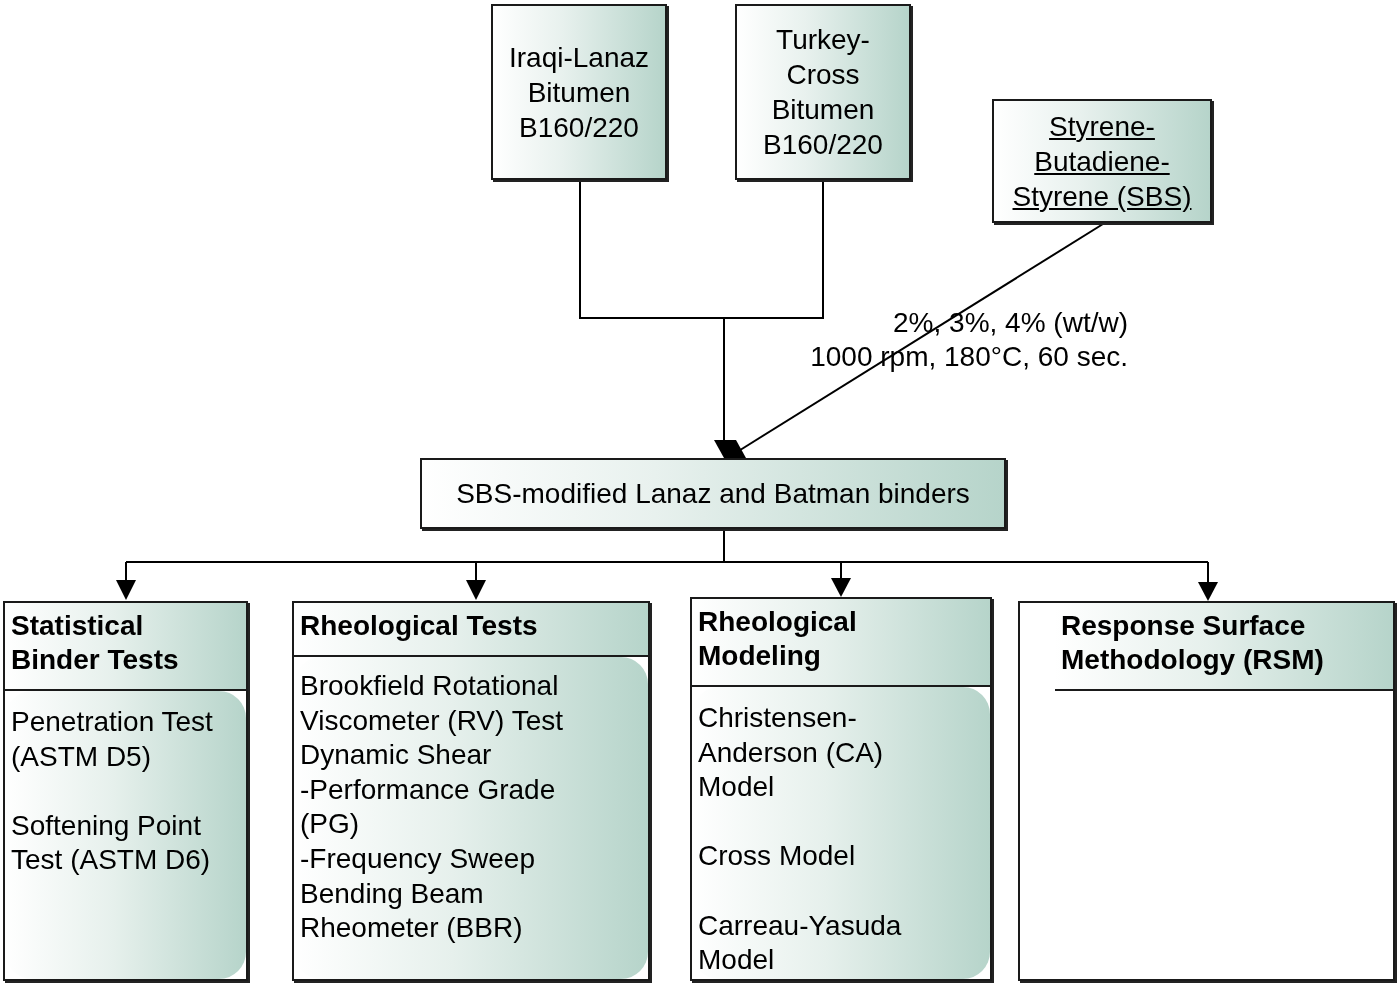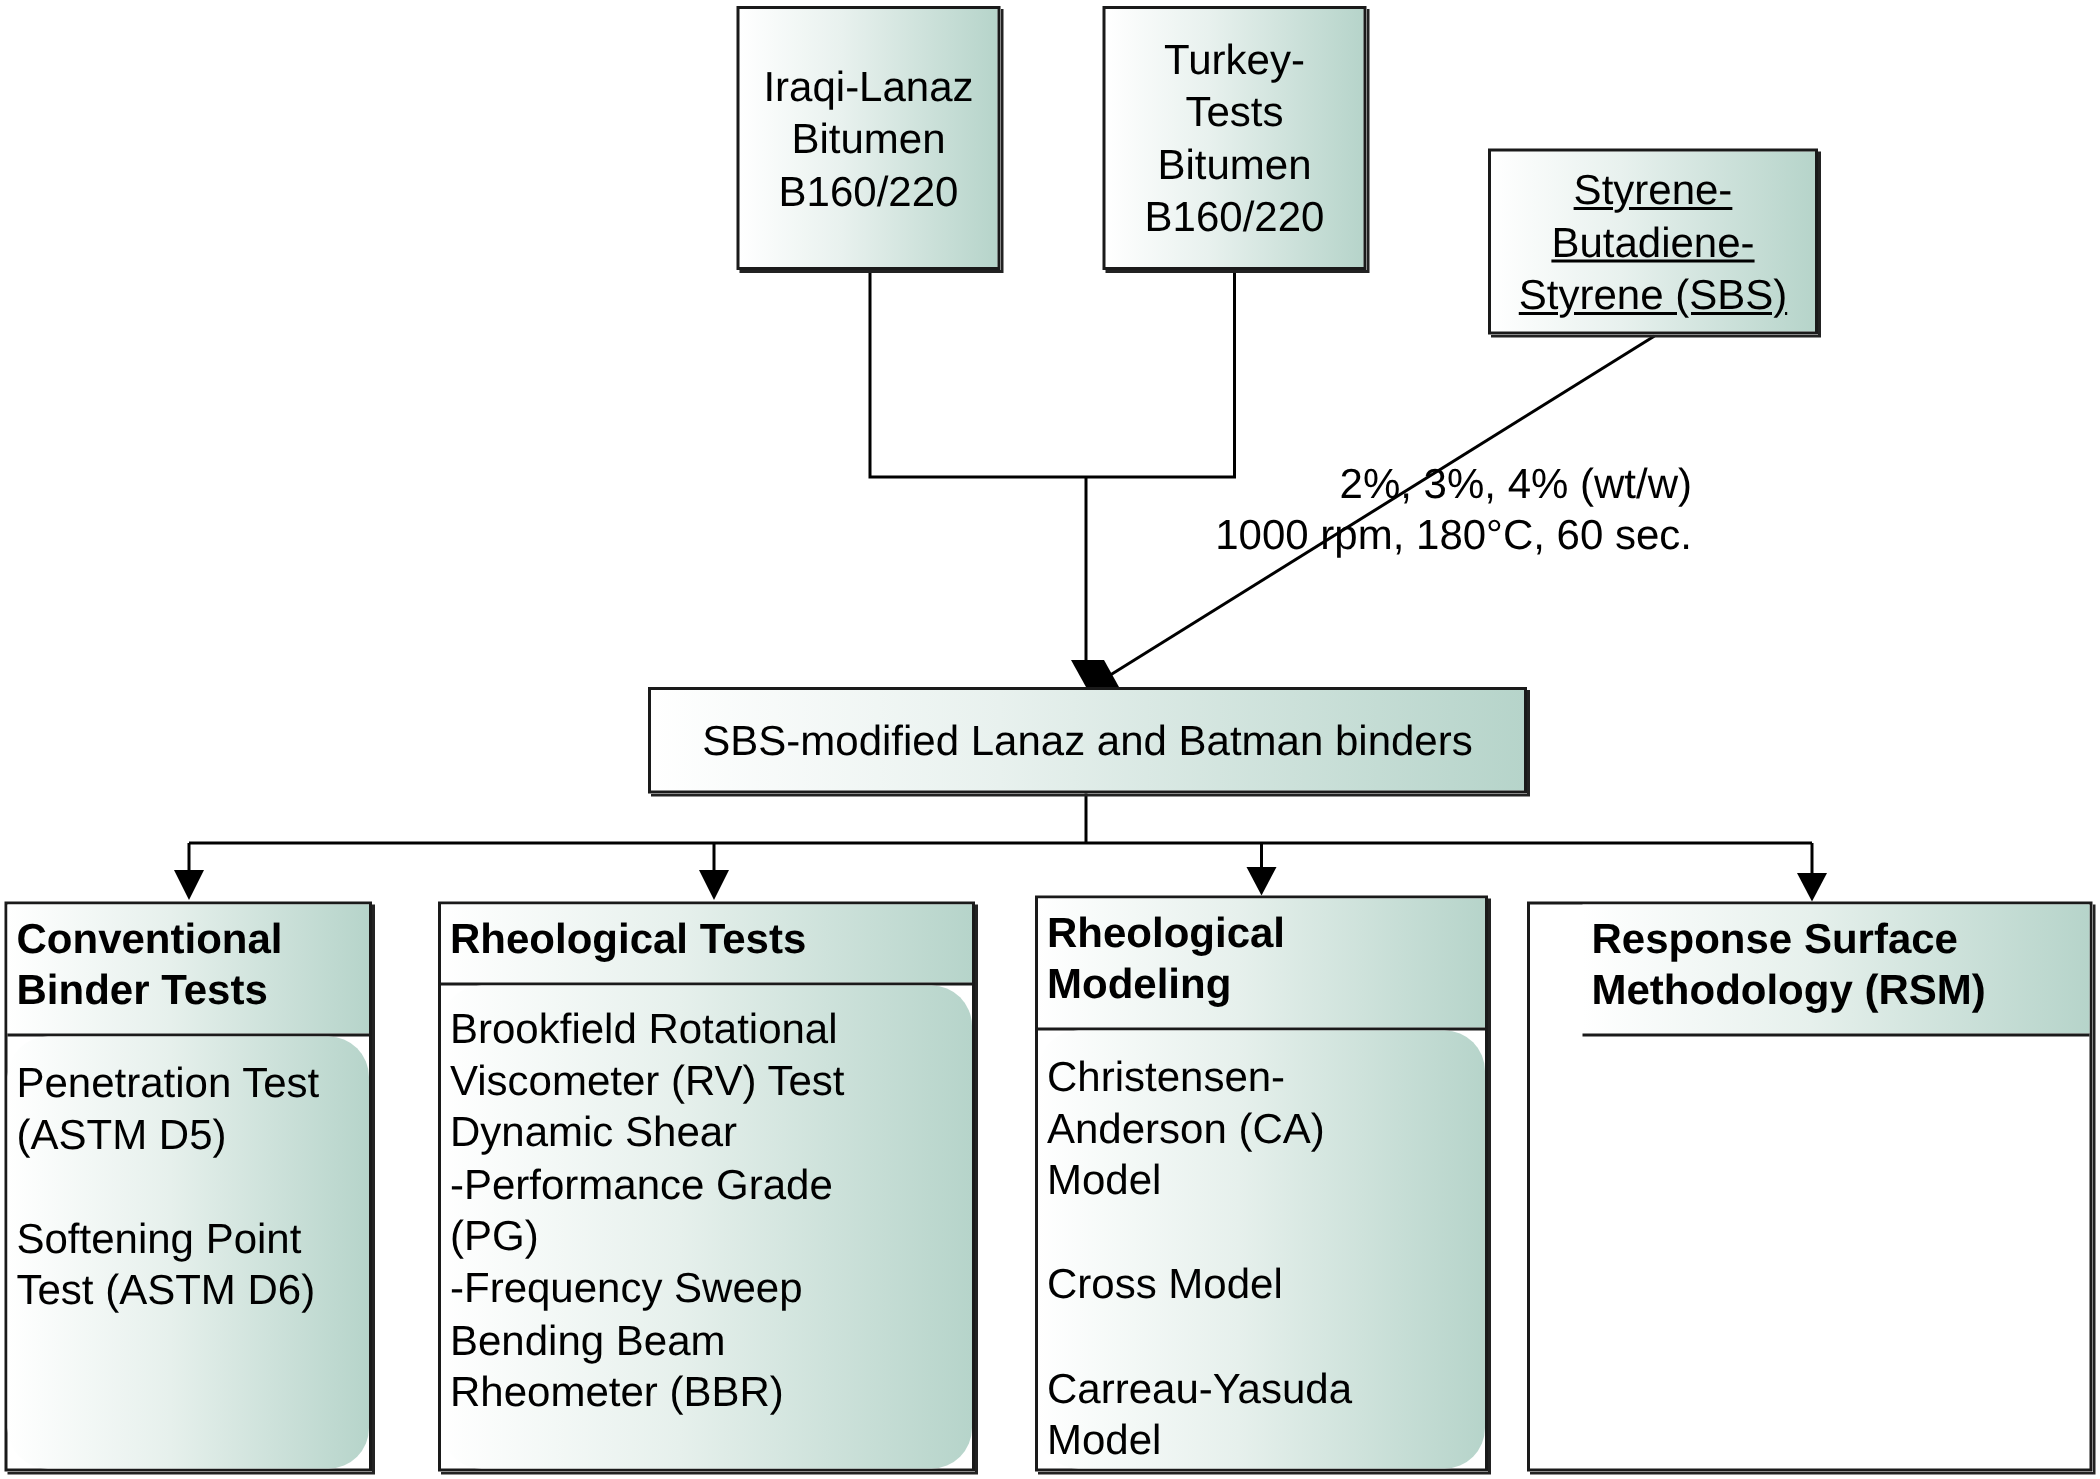--- a/index.html
+++ b/index.html
@@ -51,46 +51,46 @@
   <div>
     <span class="line">Iraqi-Lanaz</span>
     <span class="line">Bitumen</span>
     <span class="line">B160/220</span>
   </div>
 </div>
 
 <div class="box src" style="left:735px;top:4px;width:176px;height:176px;">
   <div>
     <span class="line">Turkey-</span>
-    <span class="line">Tests</span>
+    <span class="line">Cross</span>
     <span class="line">Bitumen</span>
     <span class="line">B160/220</span>
   </div>
 </div>
 
 <div class="box src" style="left:992px;top:99px;width:220px;height:124px;text-decoration:underline;">
   <div>
     <span class="line">Styrene-</span>
     <span class="line">Butadiene-</span>
     <span class="line">Styrene (SBS)</span>
   </div>
 </div>
 
 <div class="lbl" style="right:272px;top:306px;">
   <div>2%, 3%, 4% (wt/w)</div>
   <div>1000 rpm, 180°C, 60 sec.</div>
 </div>
 
-<div class="box" style="left:432px;top:458px;width:586px;height:71px;display:flex;align-items:center;justify-content:center;font-size:28px;">
+<div class="box" style="left:420px;top:458px;width:586px;height:71px;display:flex;align-items:center;justify-content:center;font-size:28px;">
   <span>SBS-modified Lanaz and Batman binders</span>
 </div>
 
 <div class="card" style="left:3px;top:601px;width:245px;height:380px;">
   <div class="hd" style="height:88px;">
-    <span class="line">Conventional</span>
+    <span class="line">Statistical</span>
     <span class="line">Binder Tests</span>
   </div>
   <div class="bd" style="height:288px;padding-top:14px;">
     <span class="line">Penetration Test</span>
     <span class="line">(ASTM D5)</span>
     <span class="line">&nbsp;</span>
     <span class="line">Softening Point</span>
     <span class="line">Test (ASTM D6)</span>
   </div>
 </div>

